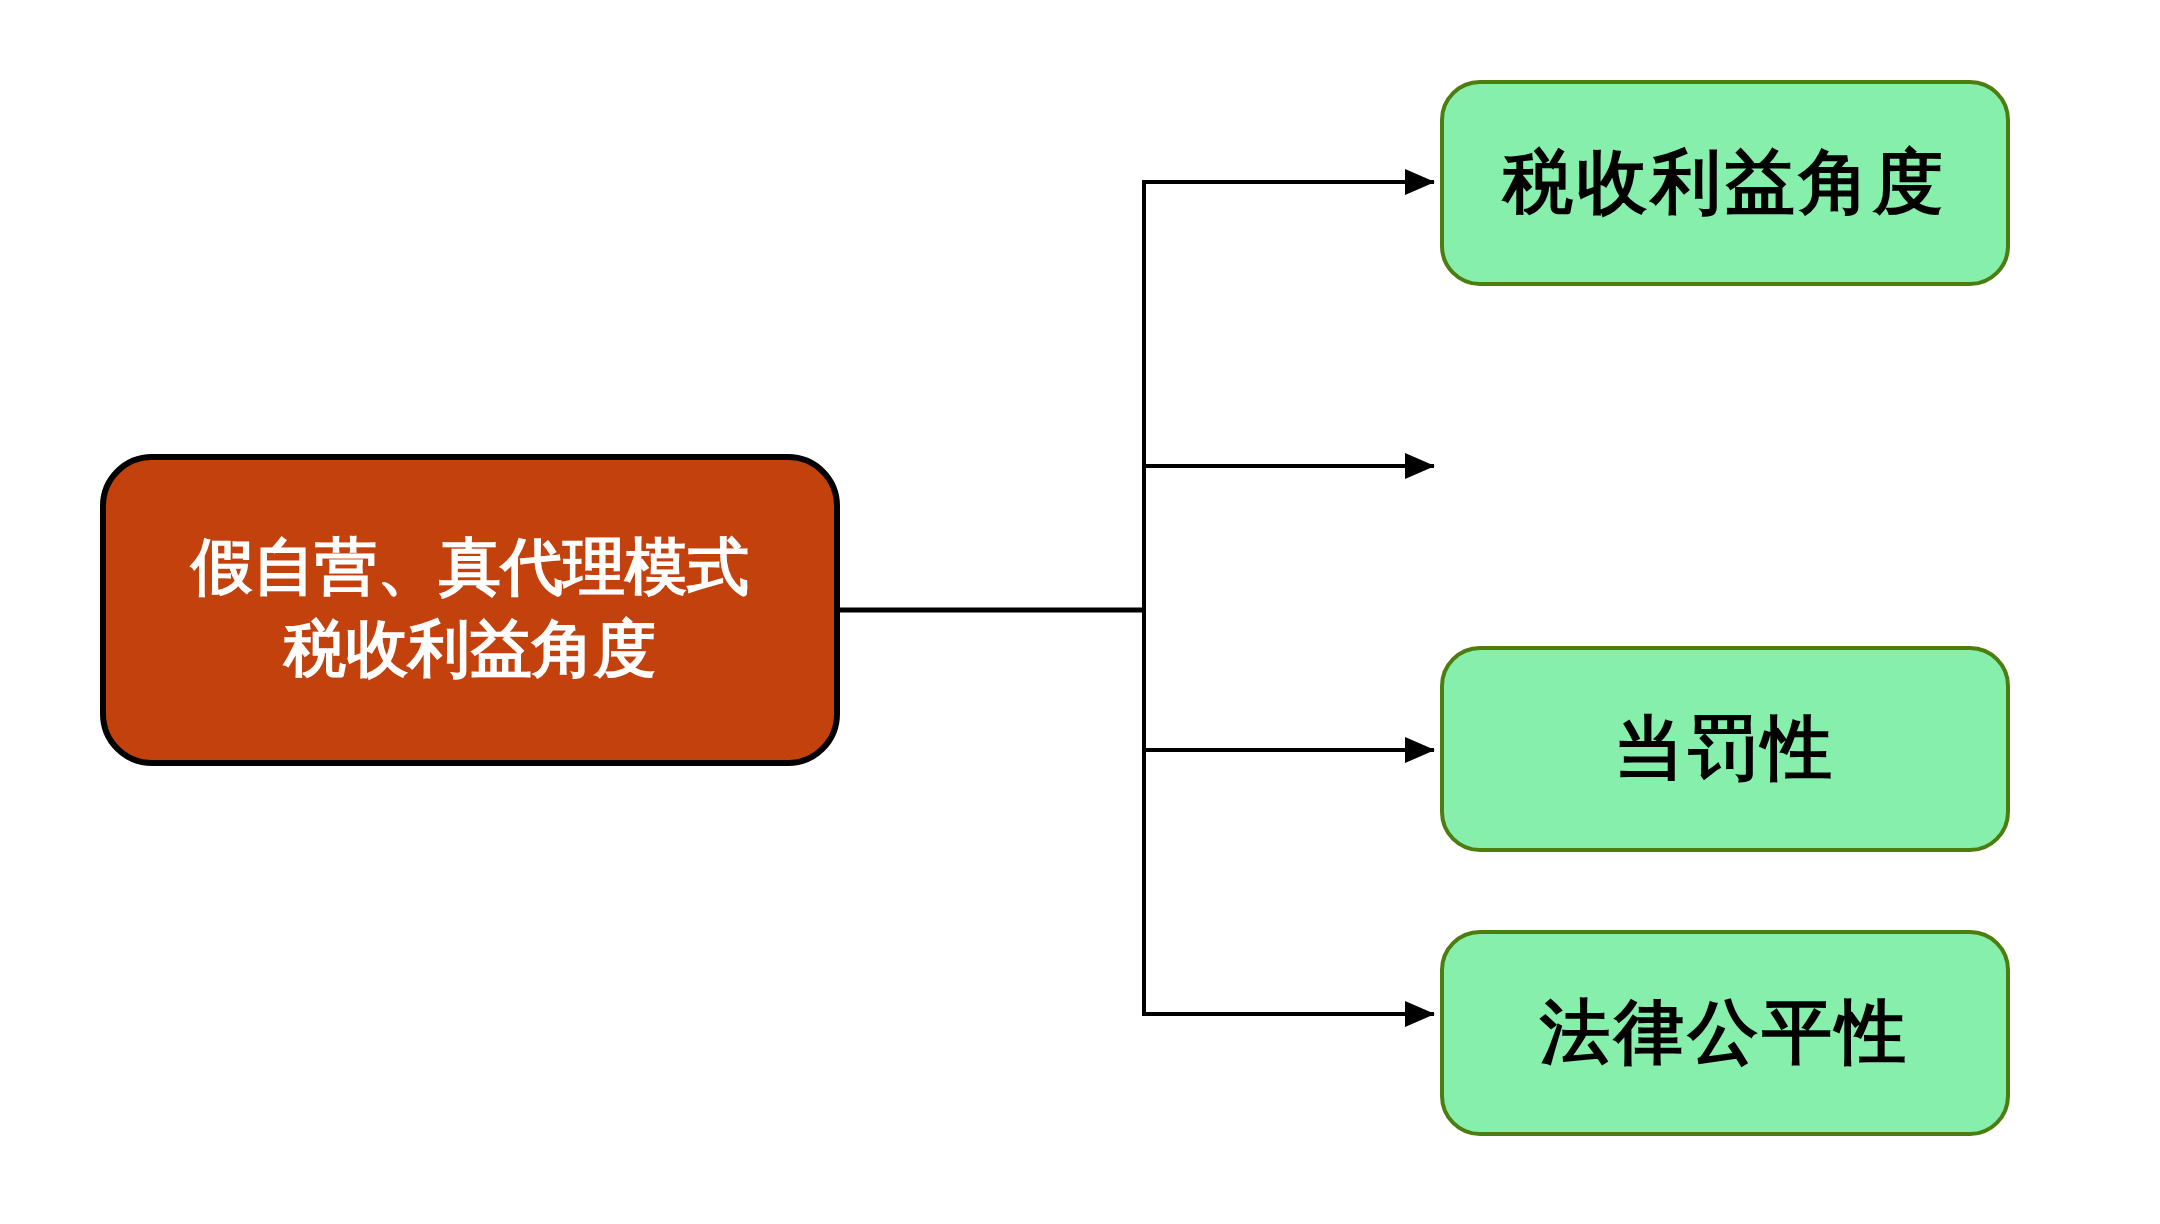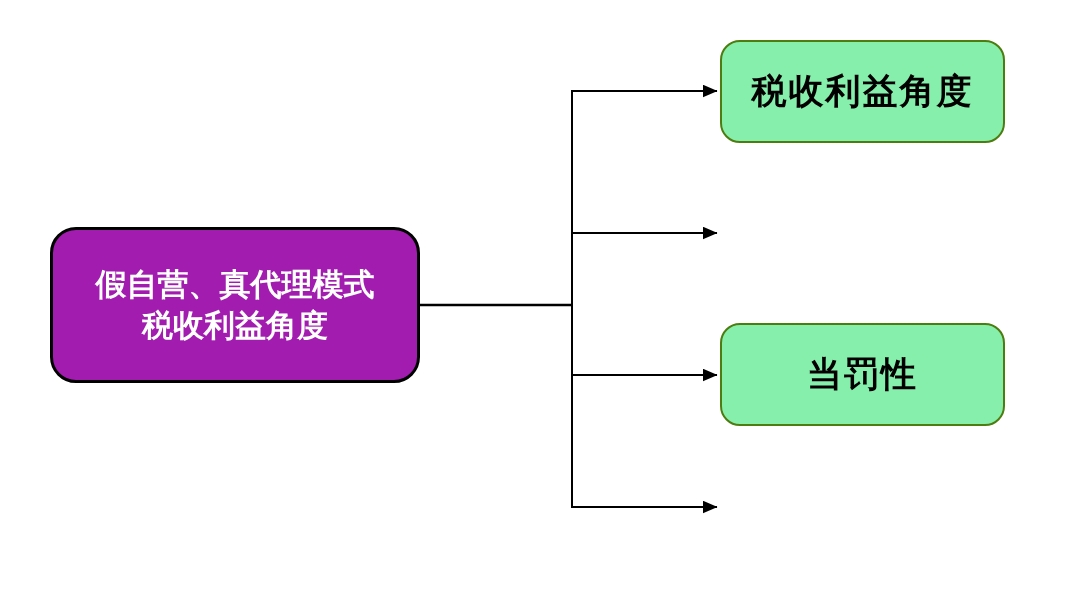--- a/index.html
+++ b/index.html
@@ -28,21 +28,21 @@
     display: flex;
     align-items: center;
     justify-content: center;
     text-align: center;
   }
   .root-node {
     left: 50px;
     top: 227px;
     width: 370px;
     height: 156px;
-    background: #a21caf;
+    background: #c2410c;
     border: 3px solid #000000;
     border-radius: 26px;
     color: #ffffff;
     font-size: 31px;
     font-weight: 700;
     line-height: 1.32;
     flex-direction: column;
   }
   .branch-node {
     left: 720px;
@@ -87,14 +87,17 @@
 
   <div class="node branch-node b0">
     <span>税收利益角度</span>
   </div>
 
 
   <div class="node branch-node b2">
     <span>当罚性</span>
   </div>
 
+  <div class="node branch-node b3">
+    <span>法律公平性</span>
+  </div>
 
 </div>
 
 </body></html>

